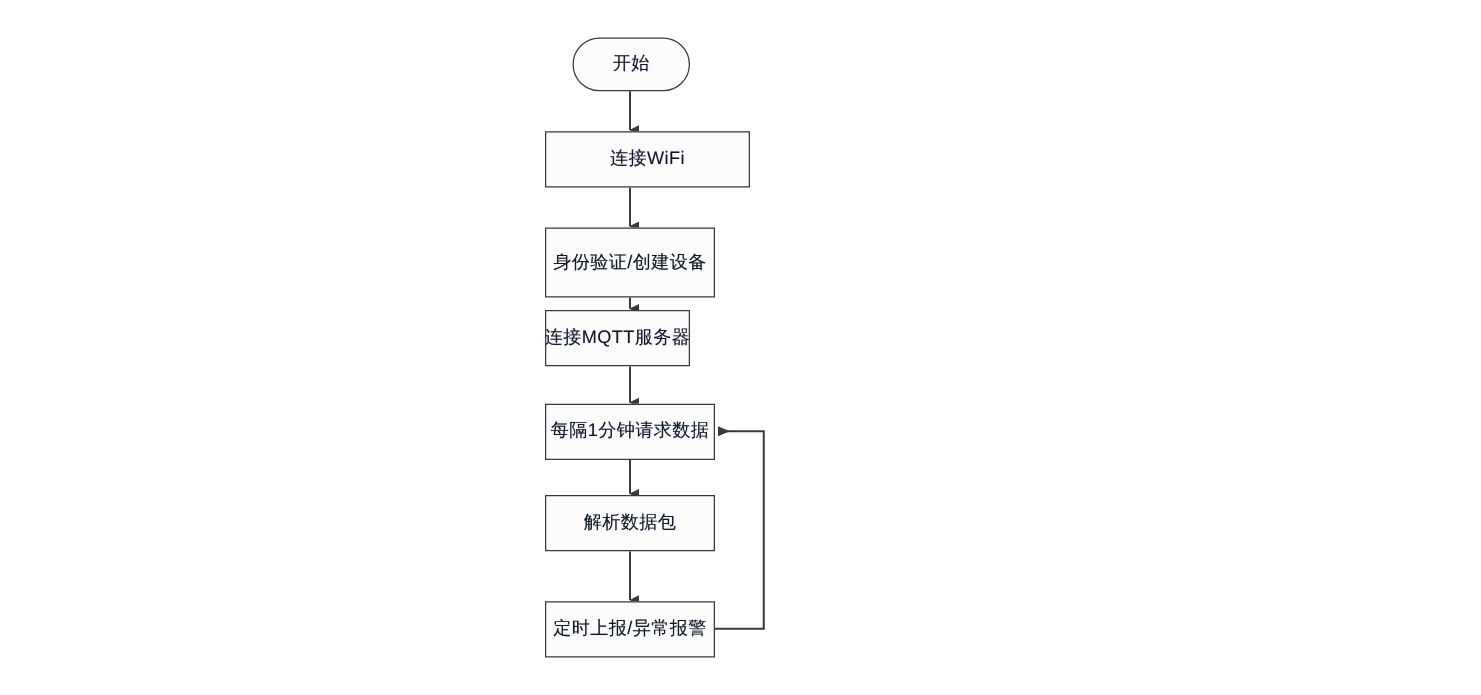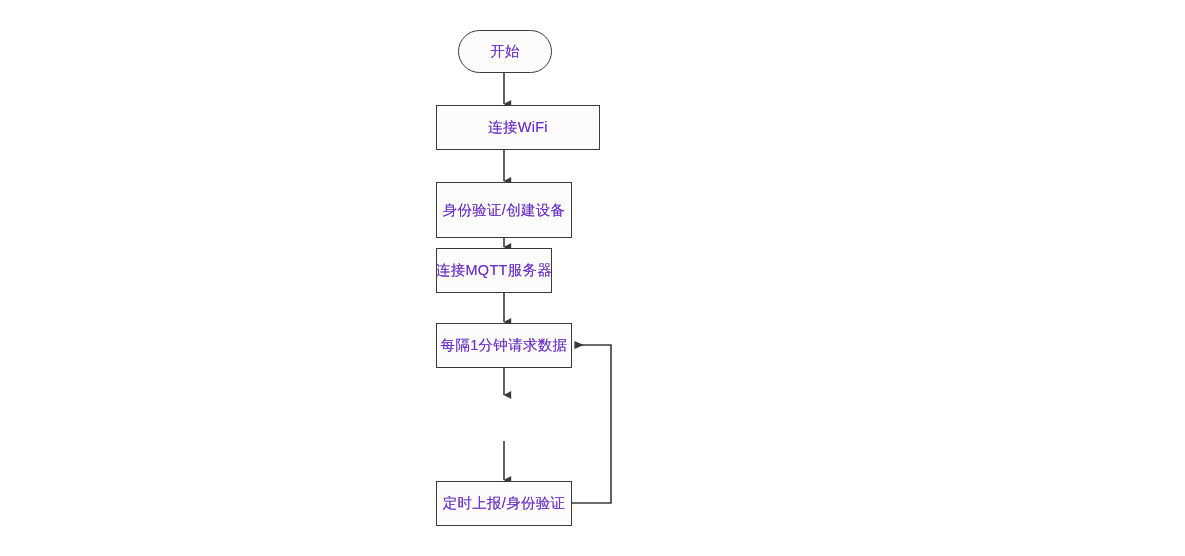--- a/index.html
+++ b/index.html
@@ -27,21 +27,21 @@
     height: 556px;
   }
   .node-box {
     position: absolute;
     box-sizing: border-box;
     border: 1.6px solid #3a3a3a;
     background: #fcfcfc;
     display: flex;
     align-items: center;
     justify-content: center;
-    color: #6d28d9;
+    color: #0f172a;
     font-size: 14.5px;
     letter-spacing: 0.3px;
     white-space: nowrap;
     filter: blur(0.25px);
   }
   .node-terminator {
     border-radius: 24px;
     border-width: 1.8px;
   }
   .node-label {
@@ -90,18 +90,21 @@
   </div>
 
   <div class="node-box" style="left:436px; top:248px; width:116px; height:45px;">
     <span class="node-label">连接MQTT服务器</span>
   </div>
 
   <div class="node-box" style="left:436px; top:323px; width:136px; height:45px;">
     <span class="node-label">每隔1分钟请求数据</span>
   </div>
 
+  <div class="node-box" style="left:436px; top:396px; width:136px; height:45px;">
+    <span class="node-label">解析数据包</span>
+  </div>
 
   <div class="node-box" style="left:436px; top:481px; width:136px; height:45px;">
-    <span class="node-label">定时上报/身份验证</span>
+    <span class="node-label">定时上报/异常报警</span>
   </div>
 
 </div>
 
 </body></html>

